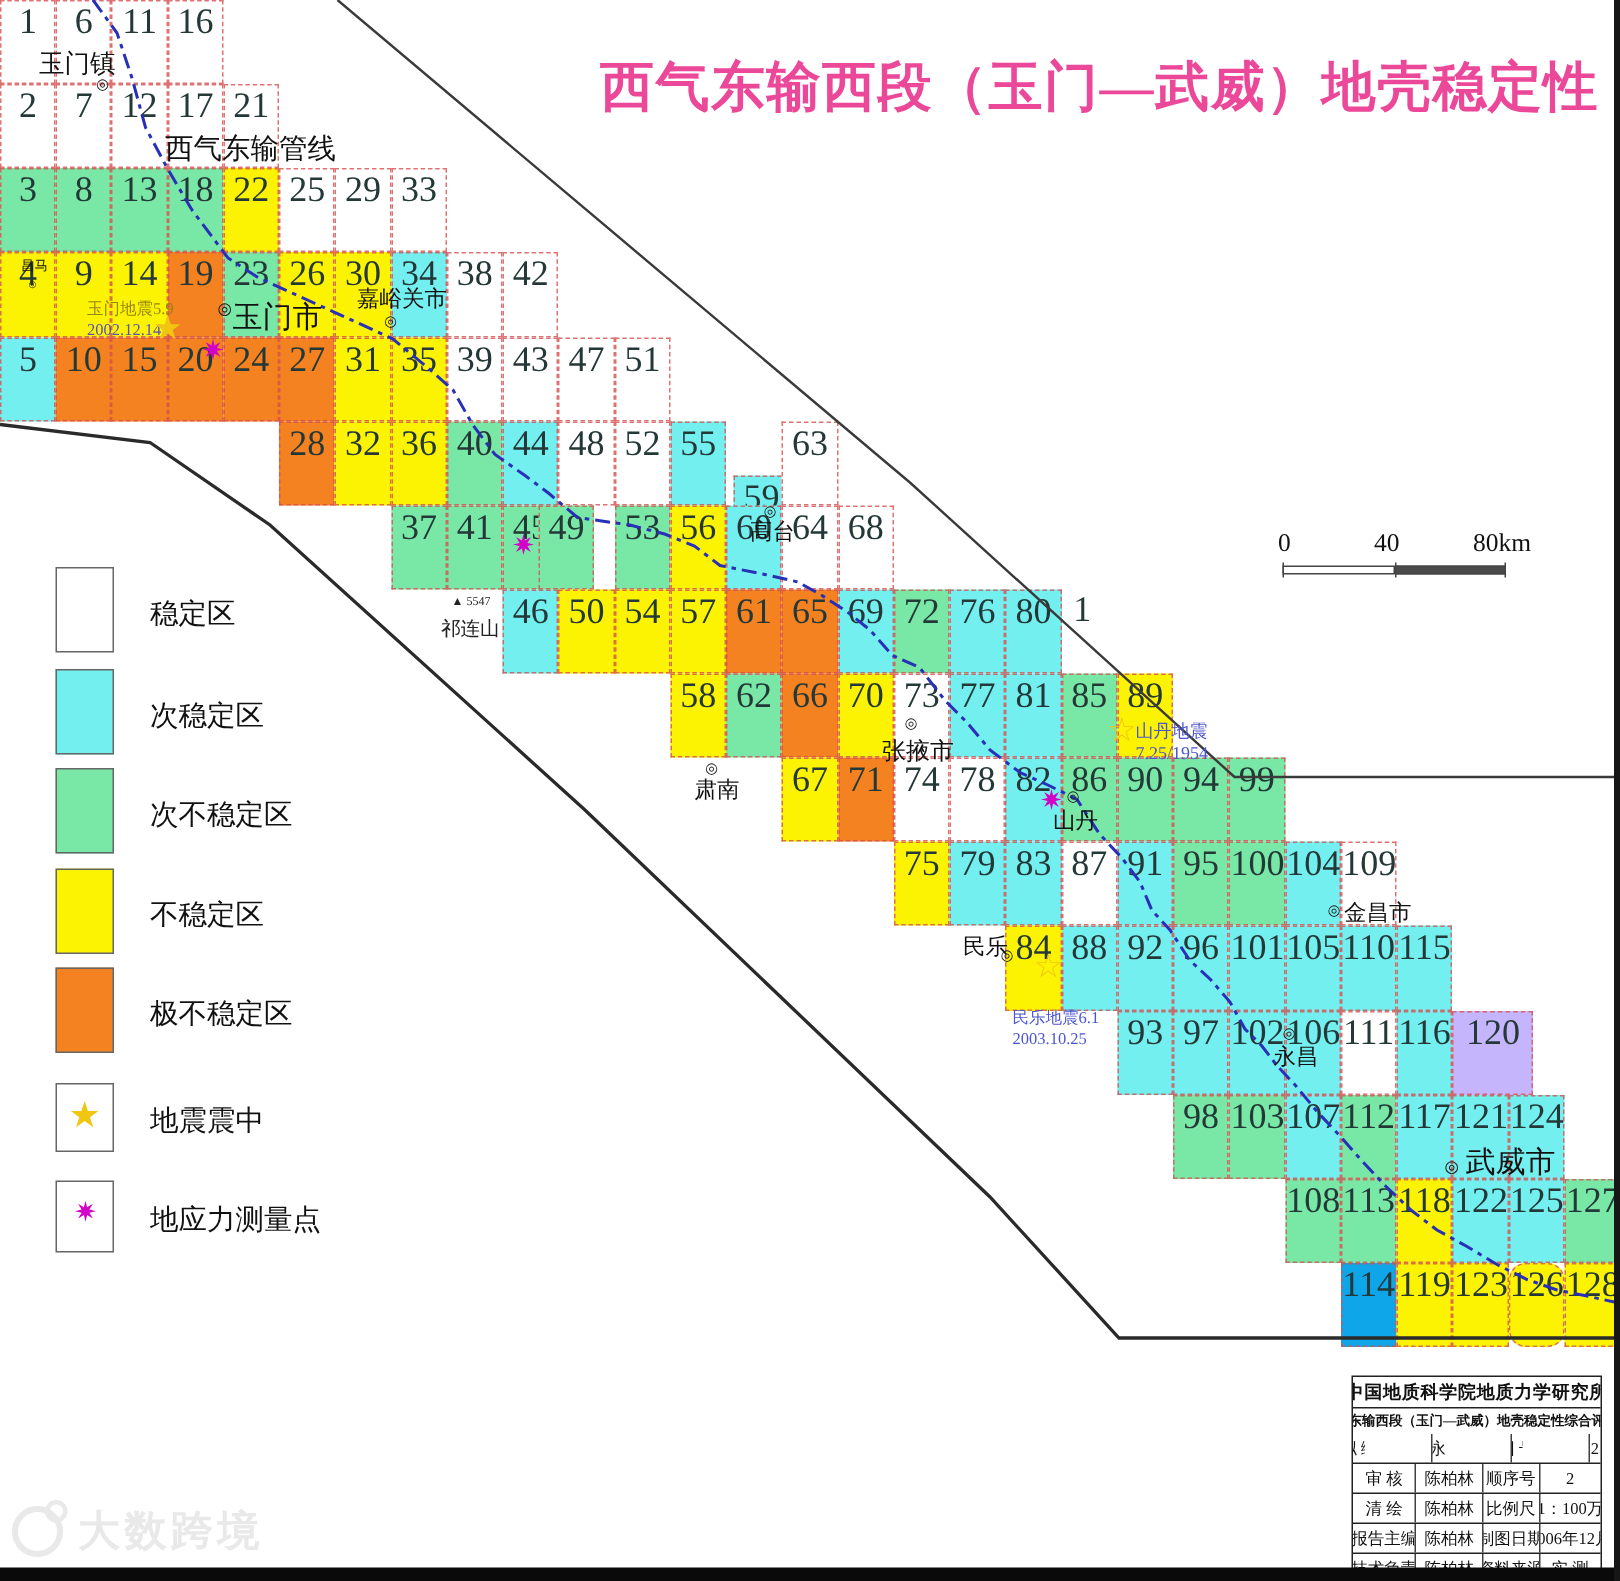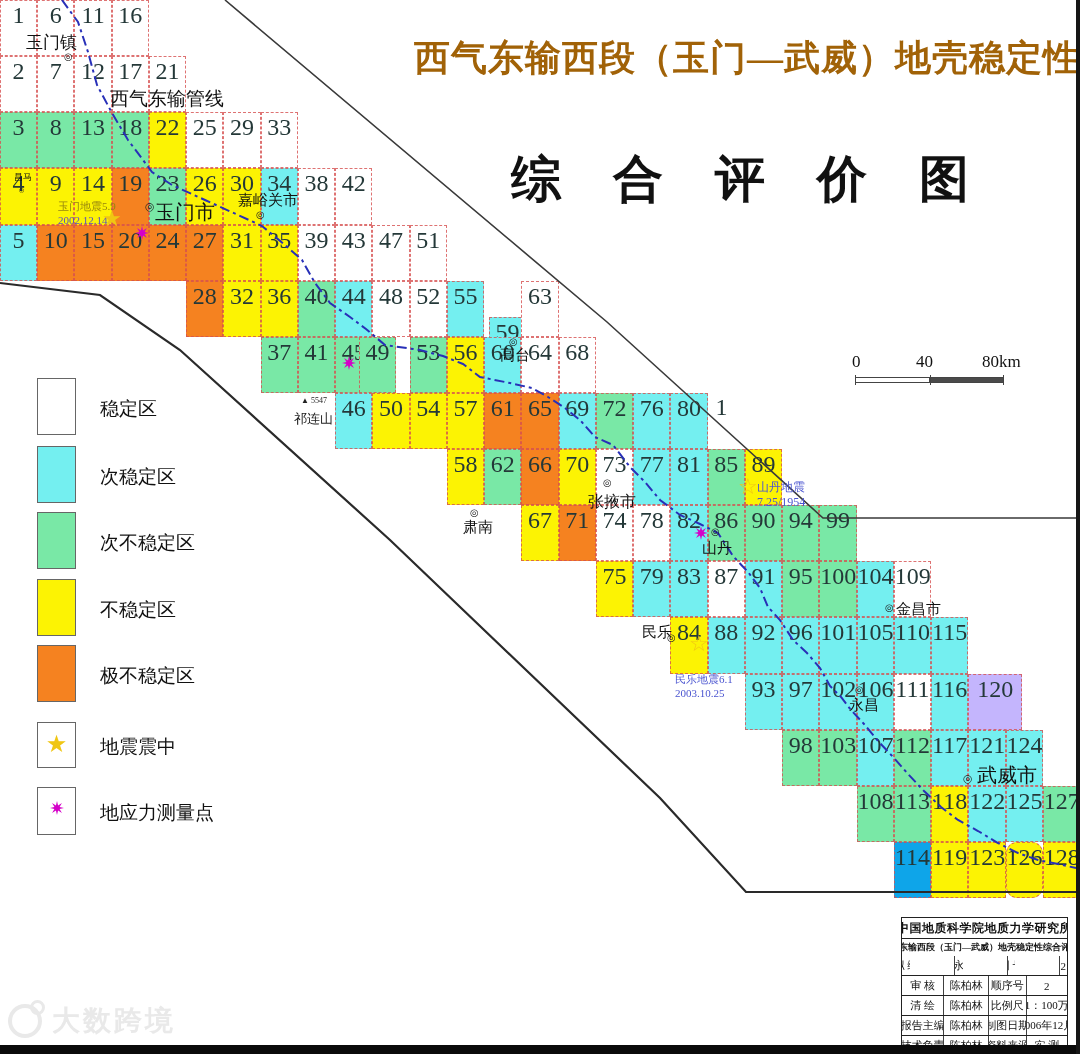--- a/index.html
+++ b/index.html
@@ -16,22 +16,22 @@
   .star{position:absolute;z-index:8;line-height:1;}
   .flower{position:absolute;z-index:8;}
   .pipelabel{position:absolute;color:#111;z-index:7;white-space:nowrap;}
   .mountain{position:absolute;color:#222;z-index:7;white-space:nowrap;}
   
   #legend{position:absolute;left:0;top:0;z-index:9;}
   .lg-box{position:absolute;box-sizing:border-box;border:1px solid #666;}
   .lg-label{position:absolute;font-size:19px;color:#111;white-space:nowrap;}
   .lg-glyph{position:absolute;text-align:center;}
   
-  #title{position:absolute;left:400px;top:34px;width:680px;text-align:right;font-size:36px;
-         font-weight:bold;color:#a16207;z-index:9;letter-spacing:1px;white-space:nowrap;}
+  #title{position:absolute;left:400px;top:34px;width:680px;text-align:left;font-size:36px;
+         font-weight:bold;color:#ec4899;z-index:9;letter-spacing:1px;white-space:nowrap;}
   #subtitle{position:absolute;left:430px;top:146px;width:620px;text-align:center;font-size:50px;
          font-weight:bold;color:#111;z-index:9;letter-spacing:52px;text-indent:52px;white-space:nowrap;}
   
   #scalebar{position:absolute;z-index:9;font-size:17px;color:#111;}
   .sb-num{position:absolute;top:0;}
   .sb-bar{position:absolute;top:25px;height:6px;box-sizing:border-box;border:1px solid #444;}
   .sb-tick{position:absolute;top:23px;width:1px;height:10px;background:#444;}
   
   #infotable{position:absolute;z-index:9;border:1px solid #222;background:#fff;
              box-sizing:border-box;}
@@ -249,21 +249,20 @@
         </svg></div>
       <div class="flower" style="left: 341px; top: 355px;"><svg width="16" height="16" viewBox="0 0 16 16">
           <polygon points="8,1 9.07,5.41 12.95,3.05 10.59,6.93 15,8 10.59,9.07 12.95,12.95 9.07,10.59 8,15 6.93,10.59 3.05,12.95 5.41,9.07 1,8 5.41,6.93 3.05,3.05 6.93,5.41" fill="#d400c8"></polygon>
         </svg></div>
       <div class="flower" style="left: 693px; top: 525px;"><svg width="16" height="16" viewBox="0 0 16 16">
           <polygon points="8,1 9.07,5.41 12.95,3.05 10.59,6.93 15,8 10.59,9.07 12.95,12.95 9.07,10.59 8,15 6.93,10.59 3.05,12.95 5.41,9.07 1,8 5.41,6.93 3.05,3.05 6.93,5.41" fill="#d400c8"></polygon>
         </svg></div>
     </div>
 
   <div id="title">西气东输西段（玉门—武威）地壳稳定性</div>
-  <div id="subtitle">综合评价图</div>
 
   <div id="legend">
       <div class="lg-box" style="left: 37px; top: 378px; width: 39px; height: 57px; background: rgb(255, 255, 255);"></div>
       <div class="lg-label" style="left: 100px; top: 395.5px;">稳定区</div>
       <div class="lg-box" style="left: 37px; top: 446px; width: 39px; height: 57px; background: rgb(116, 239, 240);"></div>
       <div class="lg-label" style="left: 100px; top: 463.5px;">次稳定区</div>
       <div class="lg-box" style="left: 37px; top: 512px; width: 39px; height: 57px; background: rgb(121, 232, 166);"></div>
       <div class="lg-label" style="left: 100px; top: 529.5px;">次不稳定区</div>
       <div class="lg-box" style="left: 37px; top: 579px; width: 39px; height: 57px; background: rgb(252, 243, 3);"></div>
       <div class="lg-label" style="left: 100px; top: 596.5px;">不稳定区</div>

